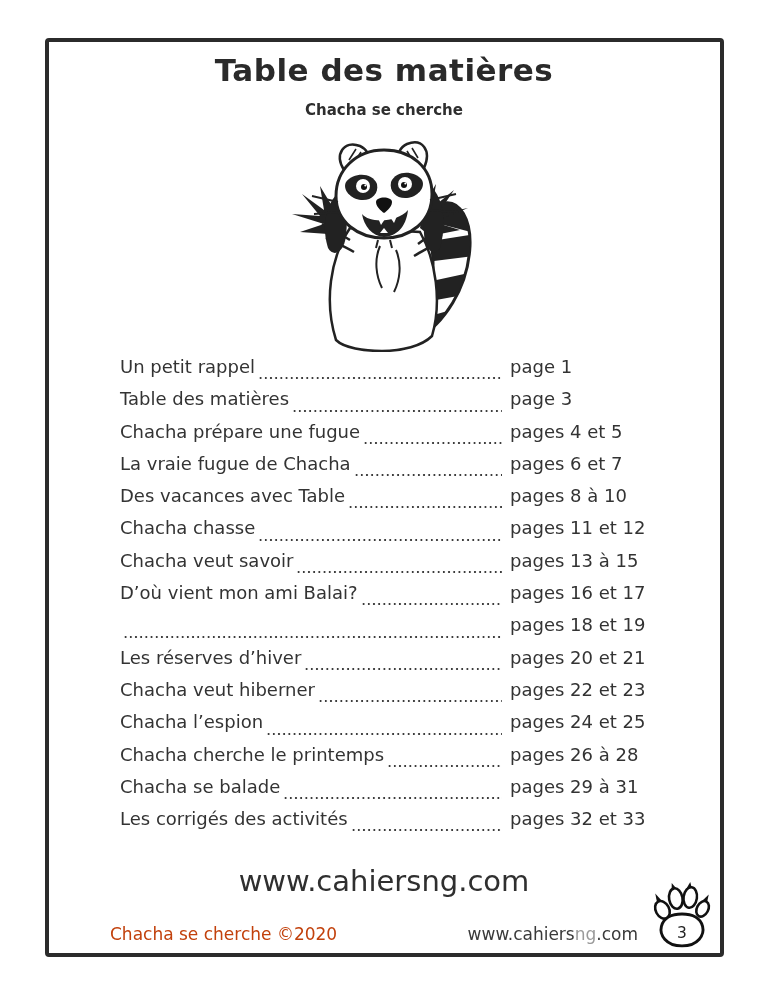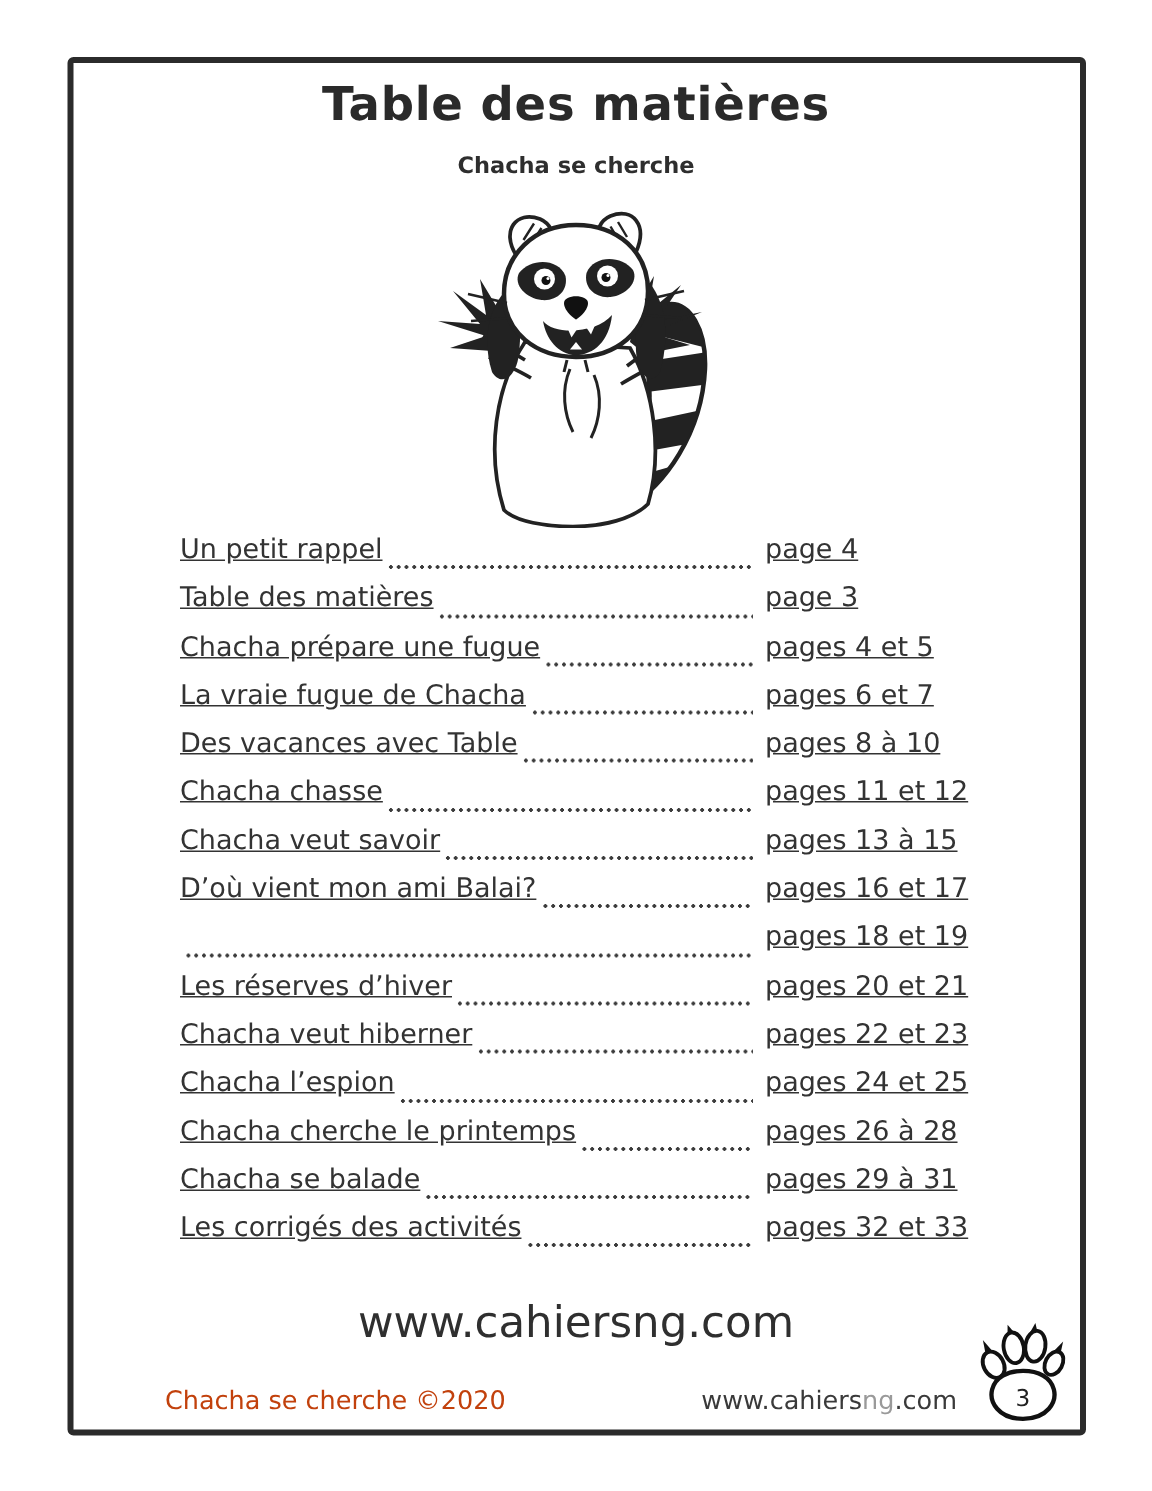--- a/index.html
+++ b/index.html
@@ -38,21 +38,20 @@
   }
   .raccoon-wrap {
     position: absolute;
     left: 284px; top: 138px;
     width: 200px; height: 214px;
   }
   .toc {
     position: absolute;
     left: 120px; top: 356px;
     width: 528px;
-    text-decoration: underline;
   }
   .toc-row {
     display: flex;
     align-items: baseline;
     height: 32.3px;
     font-size: 18px;
     color: #333;
   }
   .toc-entry-title { white-space: nowrap; }
   .toc-leader {
@@ -164,21 +163,21 @@
       <path d="M54,64 L28,58 M56,74 L30,76 M146,62 L172,56 M144,72 L170,74" stroke="#222" stroke-width="1.8"></path>
 
       <path d="M94,102 L92,110 M106,102 L108,110" stroke="#222" stroke-width="2"></path>
     </svg>
   </div>
 
   <div class="toc">
     <div class="toc-row">
       <span class="toc-entry-title">Un petit rappel</span>
       <span class="toc-leader"></span>
-      <span class="toc-entry-pages">page 4</span>
+      <span class="toc-entry-pages">page 1</span>
     </div>
 
     <div class="toc-row">
       <span class="toc-entry-title">Table des matières</span>
       <span class="toc-leader"></span>
       <span class="toc-entry-pages">page 3</span>
     </div>
 
     <div class="toc-row">
       <span class="toc-entry-title">Chacha prépare une fugue</span>

